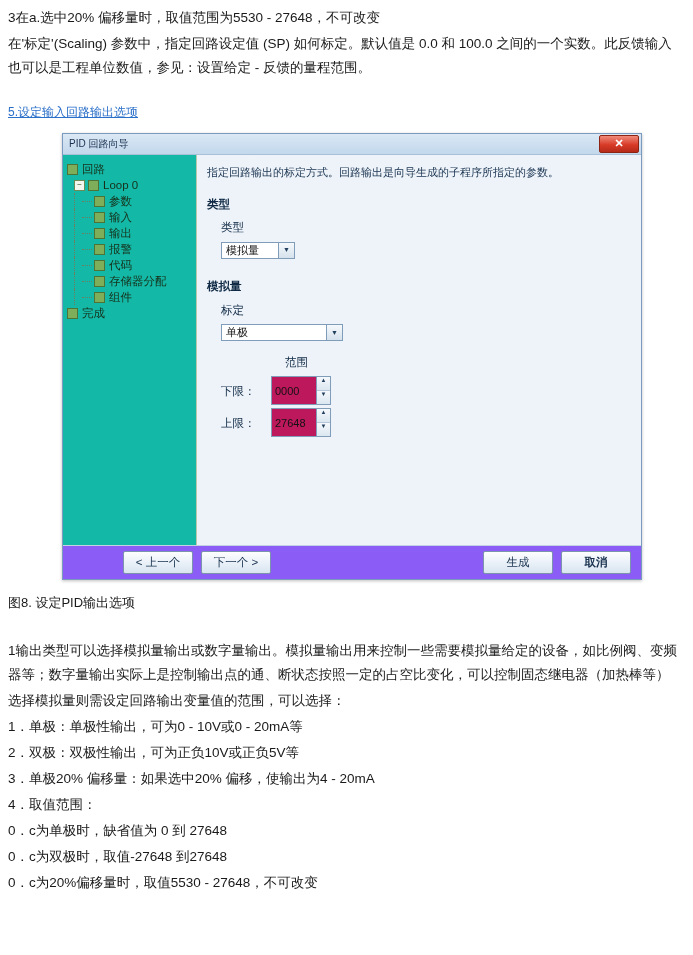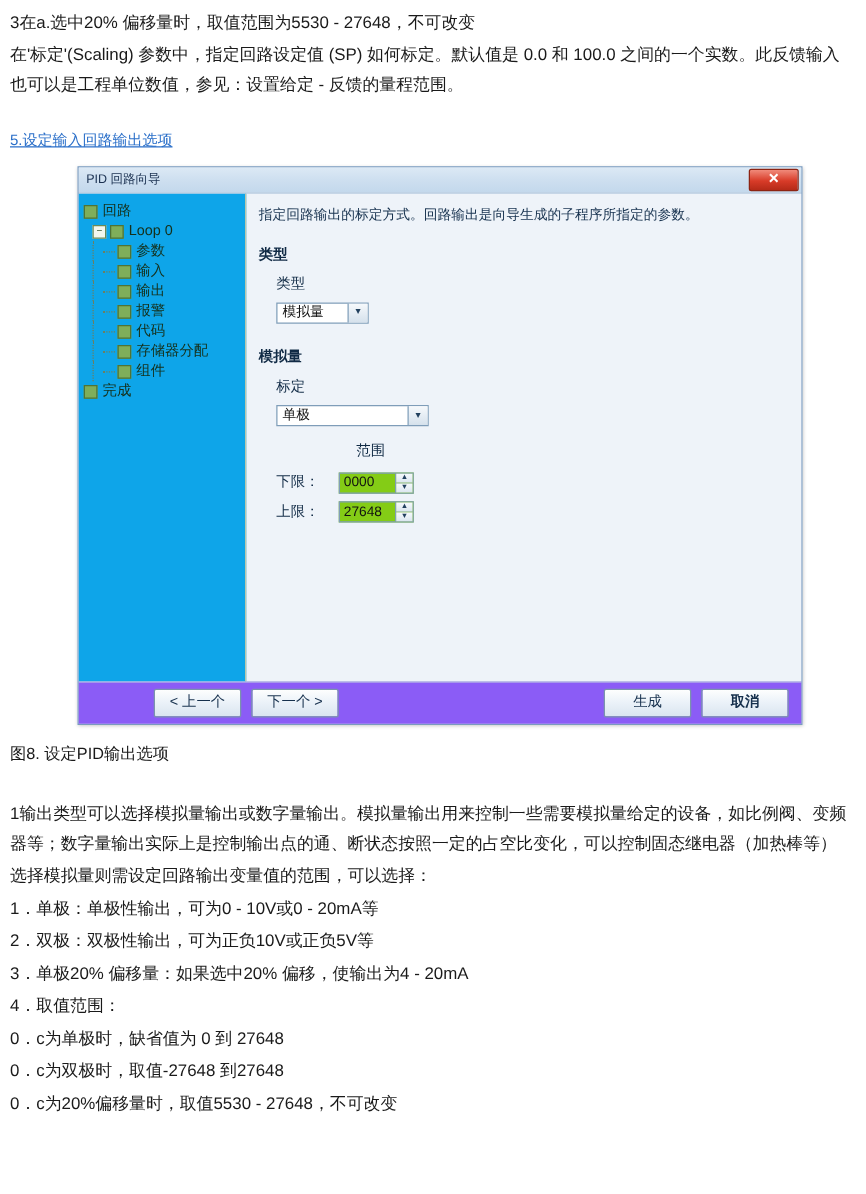--- a/index.html
+++ b/index.html
@@ -81,21 +81,21 @@
     font-weight: bold;
     cursor: pointer;
   }
   .dlg-body {
     display: flex;
     height: 390px;
     background: #eef3f9;
   }
   .tree-pane {
     width: 134px;
-    background: #0ea5e9;
+    background: #14b8a6;
     border-right: 1px solid #b9c7ab;
     padding: 6px 4px;
     box-sizing: border-box;
     font-size: 11.5px;
     color: #16301a;
   }
   .tree-row {
     display: flex;
     align-items: center;
     height: 16px;
@@ -190,35 +190,34 @@
   .group-title {
     font-size: 11.5px;
     font-weight: bold;
     color: #102a45;
     margin: 16px 0 4px 0;
   }
   .range-title {
     font-size: 11.5px;
     color: #102a45;
     margin: 10px 0 4px 78px;
-    font-family: Liberation Mono, monospace;
   }
   .limit-row {
     display: flex;
     align-items: center;
     margin: 3px 0 0 14px;
     font-size: 11.5px;
     color: #102a45;
   }
   .limit-row .lab { width: 50px; }
   .spin {
     display: inline-flex;
     border: 1px solid #7f9db9;
-    background: #84cc16;
-    height: 17px;
+    background: #be185d;
+    height: 29px;
     width: 60px;
     box-sizing: border-box;
   }
   .spin input {
     border: 0;
     outline: none;
     width: 100%;
     font-size: 11px;
     font-family: "Liberation Sans", sans-serif;
     padding: 0 3px;

